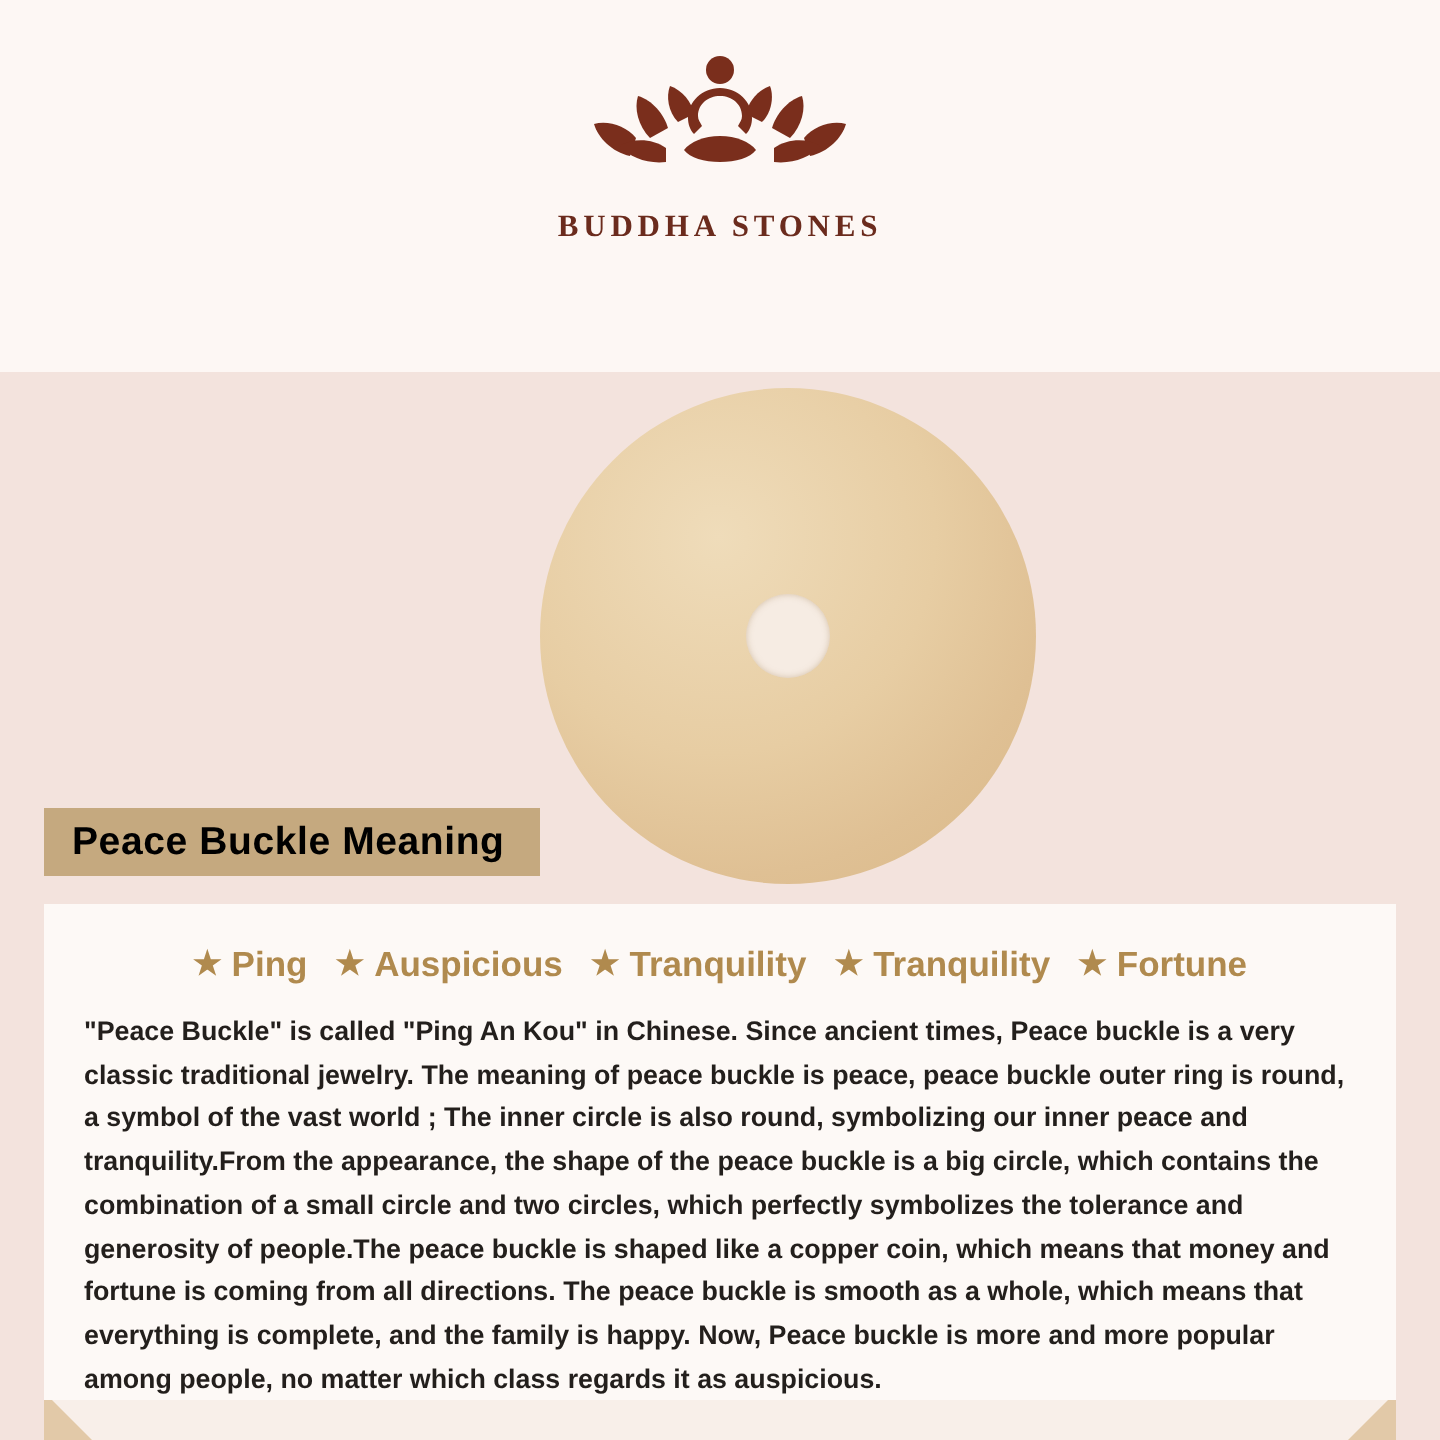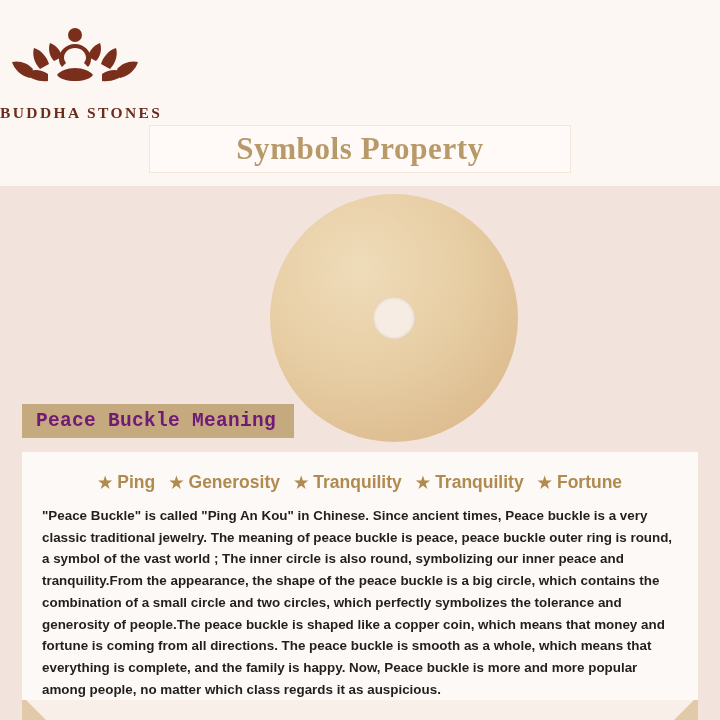--- a/index.html
+++ b/index.html
@@ -58,20 +58,21 @@
     height: 186px;
     background: #fdf7f4;
     z-index: 2;
   }
 
   
   .logo-wrap {
     position: absolute;
     top: 22px; left: 0;
     width: 720px;
+    text-align: center;
     z-index: 5;
   }
   .logo-mark {
     display: block;
     margin: 0 auto;
   }
   .brand-name {
     margin-top: 6px;
     font-size: 15.5px;
     letter-spacing: 2.4px;
@@ -140,25 +141,25 @@
     top: 404px;
     left: 22px;
     height: 34px;
     padding: 0 18px 0 14px;
     background: #c5a97f;
     display: flex;
     align-items: center;
     z-index: 7;
   }
   .ribbon-text {
-    color: #701a75;
+    color: #000000;
     font-size: 19.5px;
     font-weight: bold;
     letter-spacing: 0.3px;
-    font-family: Liberation Mono, monospace;
+    font-family: Liberation Sans, sans-serif;
   }
 
   
   .content-card {
     position: absolute;
     top: 452px;
     left: 22px;
     width: 676px;
     height: 248px;
     background: #fdf9f6;
@@ -257,41 +258,38 @@
           <path d="M120 56c9-2 16-9 18-16-7-2-16 1-21 7z"></path>
 
           <path d="M48 59c-9 1-18-2-23-8 6-4 16-4 23 1z"></path>
           <path d="M102 59c9 1 18-2 23-8-6-4-16-4-23 1z"></path>
         </g>
       </svg>
     </span>
     <div class="brand-name">BUDDHA STONES</div>
   </div>
 
-  <div class="title-plate">
-    <span class="title-text">Symbols Property</span>
-  </div>
 
   <div class="disc">
     <div class="disc-hole"></div>
   </div>
 
   <div class="ribbon">
     <span class="ribbon-text">Peace Buckle Meaning</span>
   </div>
 
   <div class="content-card">
     <div class="keywords">
       <span class="keyword">
         <span class="star">★</span>
         <span>Ping</span>
       </span>
       <span class="keyword">
         <span class="star">★</span>
-        <span>Generosity</span>
+        <span>Auspicious</span>
       </span>
       <span class="keyword">
         <span class="star">★</span>
         <span>Tranquility</span>
       </span>
       <span class="keyword">
         <span class="star">★</span>
         <span>Tranquility</span>
       </span>
       <span class="keyword">

